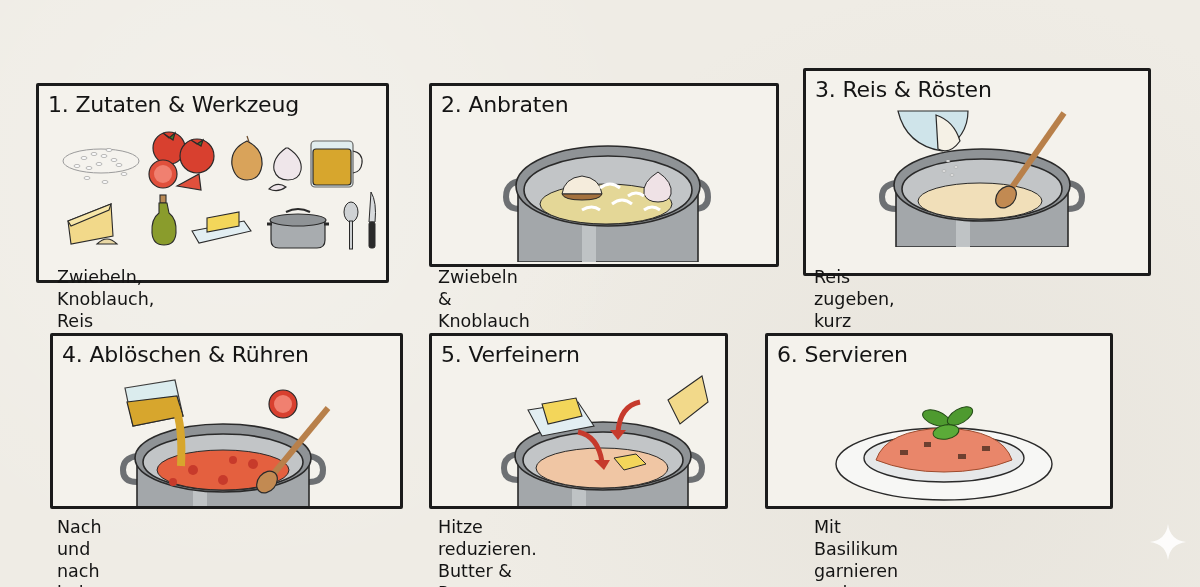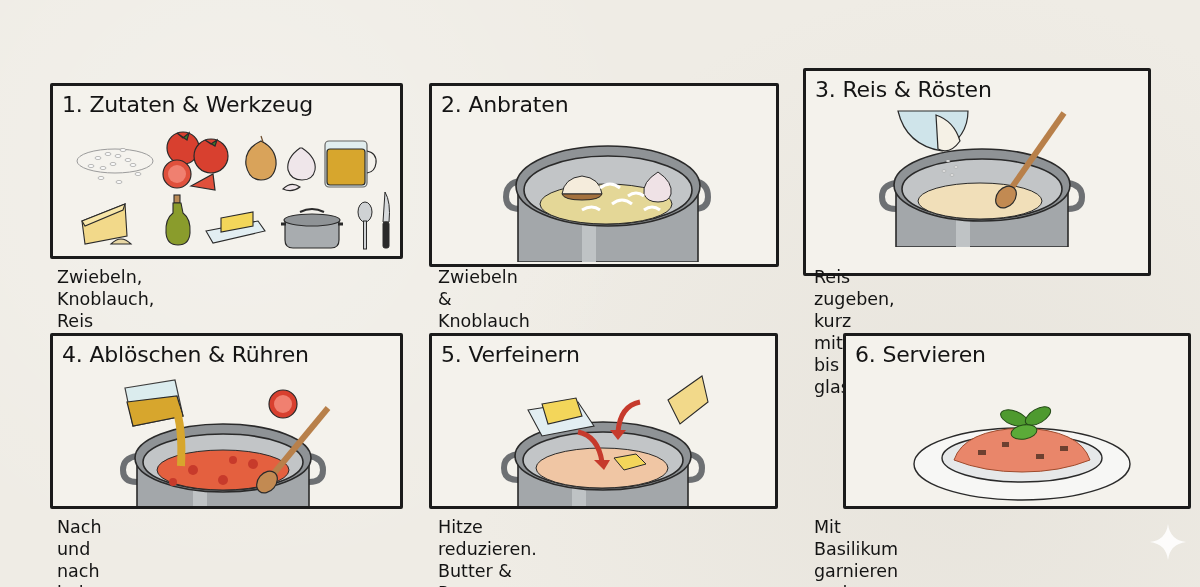--- a/index.html
+++ b/index.html
@@ -32,21 +32,21 @@
       font-size: 17.5px; line-height: 22px; color: #141414;
       white-space: pre-line;
     }
     .art { position: absolute; left: 0; top: 0; }
     .sparkle { position: absolute; left: 1150px; top: 524px; opacity: .9; }
   </style>
 </head>
 <body>
 
 <div class="step" style="left:0;top:0;">
-  <div class="frame" style="left:50px;top:83px;width:353px;height:176px;text-align:right;">
+  <div class="frame" style="left:36px;top:83px;width:353px;height:200px;text-align:right;">
     <div class="title">1. Zutaten &amp; Werkzeug</div>
     <svg class="art" width="353" height="176">
 
       <g>
         <ellipse cx="62" cy="75" rx="38" ry="12" fill="#f5f3ee" stroke="#9b9b9b" stroke-width="1"></ellipse>
         <g fill="#fff" stroke="#8a8a8a" stroke-width=".6">
           <ellipse cx="45" cy="72" rx="3" ry="1.5"></ellipse>
             <ellipse cx="55" cy="68" rx="3" ry="1.5"></ellipse>
             <ellipse cx="65" cy="70" rx="3" ry="1.5"></ellipse>
           <ellipse cx="75" cy="74" rx="3" ry="1.5"></ellipse>
@@ -223,21 +223,21 @@
         <path d="M275 72 l-58 70" stroke="#b8804a" stroke-width="6"></path>
         <ellipse cx="214" cy="146" rx="12" ry="9" fill="#c28a52" transform="rotate(-50 214 146)"></ellipse>
       </g>
     </svg>
   </div>
   <div class="caption" style="left:57px;top:516px;">Nach und nach heisse Brühe &amp;
 Tomaten zugeben. Ständig rühren.</div>
 </div>
 
 <div class="step" style="left:0;top:0;">
-  <div class="frame" style="left:429px;top:333px;width:349px;height:176px;">
+  <div class="frame" style="left:429px;top:333px;width:299px;height:176px;">
     <div class="title">5. Verfeinern</div>
     <svg class="art" width="350" height="176">
       <g stroke="#2a2a2a" stroke-width="1.6">
         <path d="M86 118 q-14 2 -14 14 q0 12 14 12" fill="none" stroke="#6d7073" stroke-width="6"></path>
         <path d="M256 118 q14 2 14 14 q0 12 -14 12" fill="none" stroke="#6d7073" stroke-width="6"></path>
         <path d="M86 120 v56 h170 v-56 z" fill="#a3a7aa"></path>
         <rect x="140" y="120" width="14" height="56" fill="#bfc3c5" stroke="none"></rect>
         <ellipse cx="171" cy="120" rx="88" ry="34" fill="#8f9396"></ellipse>
         <ellipse cx="171" cy="124" rx="80" ry="28" fill="#c2c5c7"></ellipse>
         <ellipse cx="170" cy="132" rx="66" ry="20" fill="#f0c6a4" stroke-width="1"></ellipse>
@@ -260,21 +260,21 @@
         <path d="M162 124 l16 0 l-6 10z"></path>
           <path d="M178 94 l16 0 l-8 10z"></path>
       </g>
     </svg>
   </div>
   <div class="caption" style="left:438px;top:516px;">Hitze reduzieren. Butter &amp; Parmesan
 unterheben. Ruhen lassen.</div>
 </div>
 
 <div class="step" style="left:0;top:0;">
-  <div class="frame" style="left:843px;top:333px;width:348px;height:176px;text-align:center;">
+  <div class="frame" style="left:765px;top:333px;width:348px;height:176px;text-align:center;">
     <div class="title">6. Servieren</div>
     <svg class="art" width="348" height="176">
       <g stroke="#2a2a2a" stroke-width="1.4">
         <ellipse cx="176" cy="128" rx="108" ry="36" fill="#f7f7f5"></ellipse>
         <ellipse cx="176" cy="122" rx="80" ry="24" fill="#e6e8e9"></ellipse>
       </g>
       <g stroke="#9e4a2c" stroke-width="1">
         <path d="M108 124 q10 -30 68 -32 q58 2 68 32 q-30 12 -68 12 q-38 0 -68 -12z" fill="#e9866a"></path>
       </g>
       <g fill="#6d4030">

